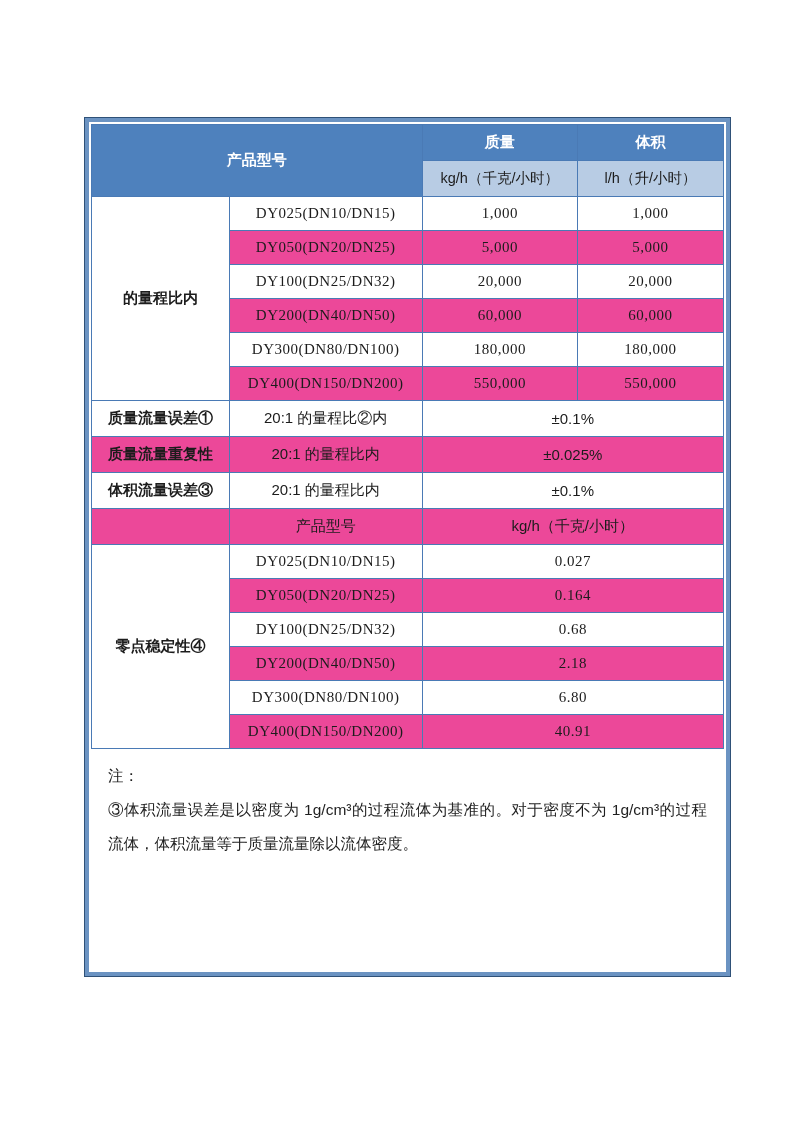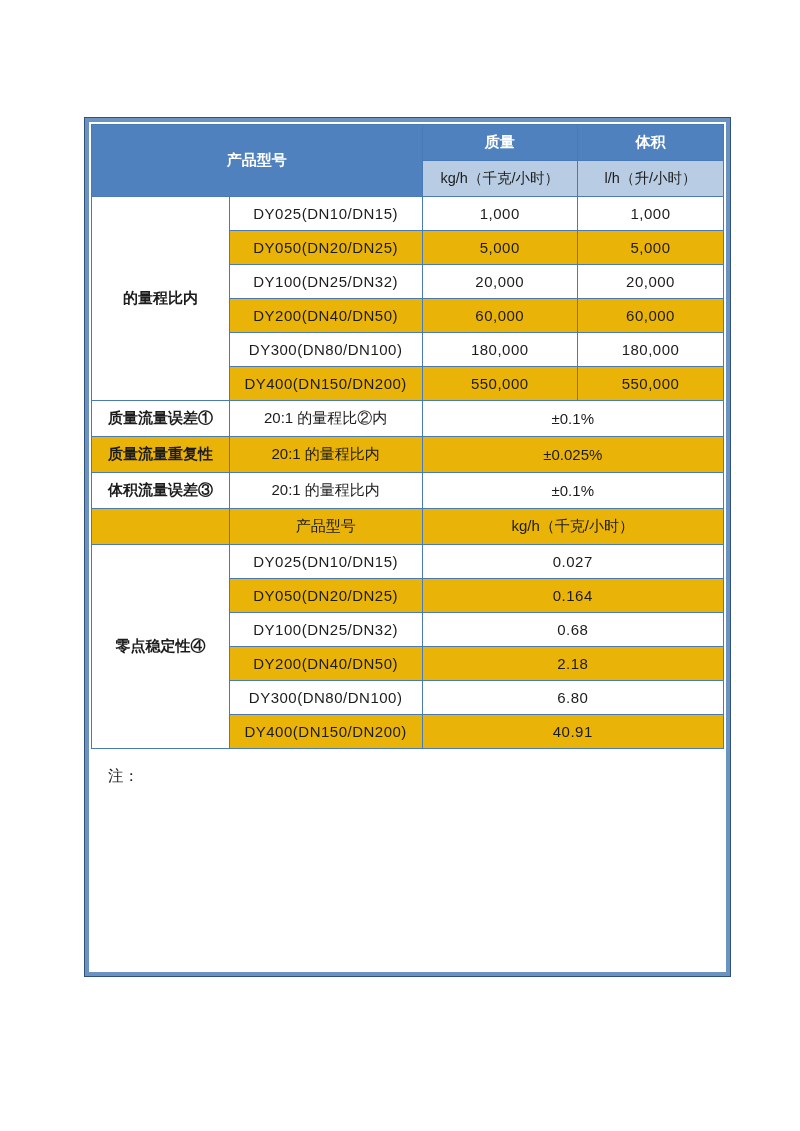--- a/index.html
+++ b/index.html
@@ -46,29 +46,29 @@
     color:#ffffff;
     font-weight:bold;
     font-size:15px;
     border-color:#4a7ab5;
   }
   td.sub {
     background:#b8cce4;
     color:#1c1c1c;
     font-size:14.5px;
   }
-  tr.alt td { background:#eab308; }
+  tr.alt td { background:#ec4899; }
   td.rowlabel {
     background:#ffffff !important;
     font-weight:bold;
     font-size:15px;
   }
   td.speclabel { font-weight:bold; }
   .mono {
-    font-family:Liberation Sans, sans-serif;
+    font-family:Liberation Serif, serif;
     font-size:13.5px;
     letter-spacing:0.5px;
   }
 
   .notes {
     padding:10px 17px 0 17px;
     font-size:15.5px;
     color:#1f1f1f;
     line-height:2.2;
     text-align:justify;
@@ -176,15 +176,16 @@
     </tr>
     <tr class="data-row alt">
       <td class="mono">DY400(DN150/DN200)</td>
       <td class="mono" colspan="2">40.91</td>
     </tr>
   </tbody>
     </table>
 
   <div class="notes">
     <p>注：</p>
+    <p>③体积流量误差是以密度为 1g/cm³的过程流体为基准的。对于密度不为 1g/cm³的过程流体，体积流量等于质量流量除以流体密度。</p>
   </div>
 
 </div>
 
 </body></html>

